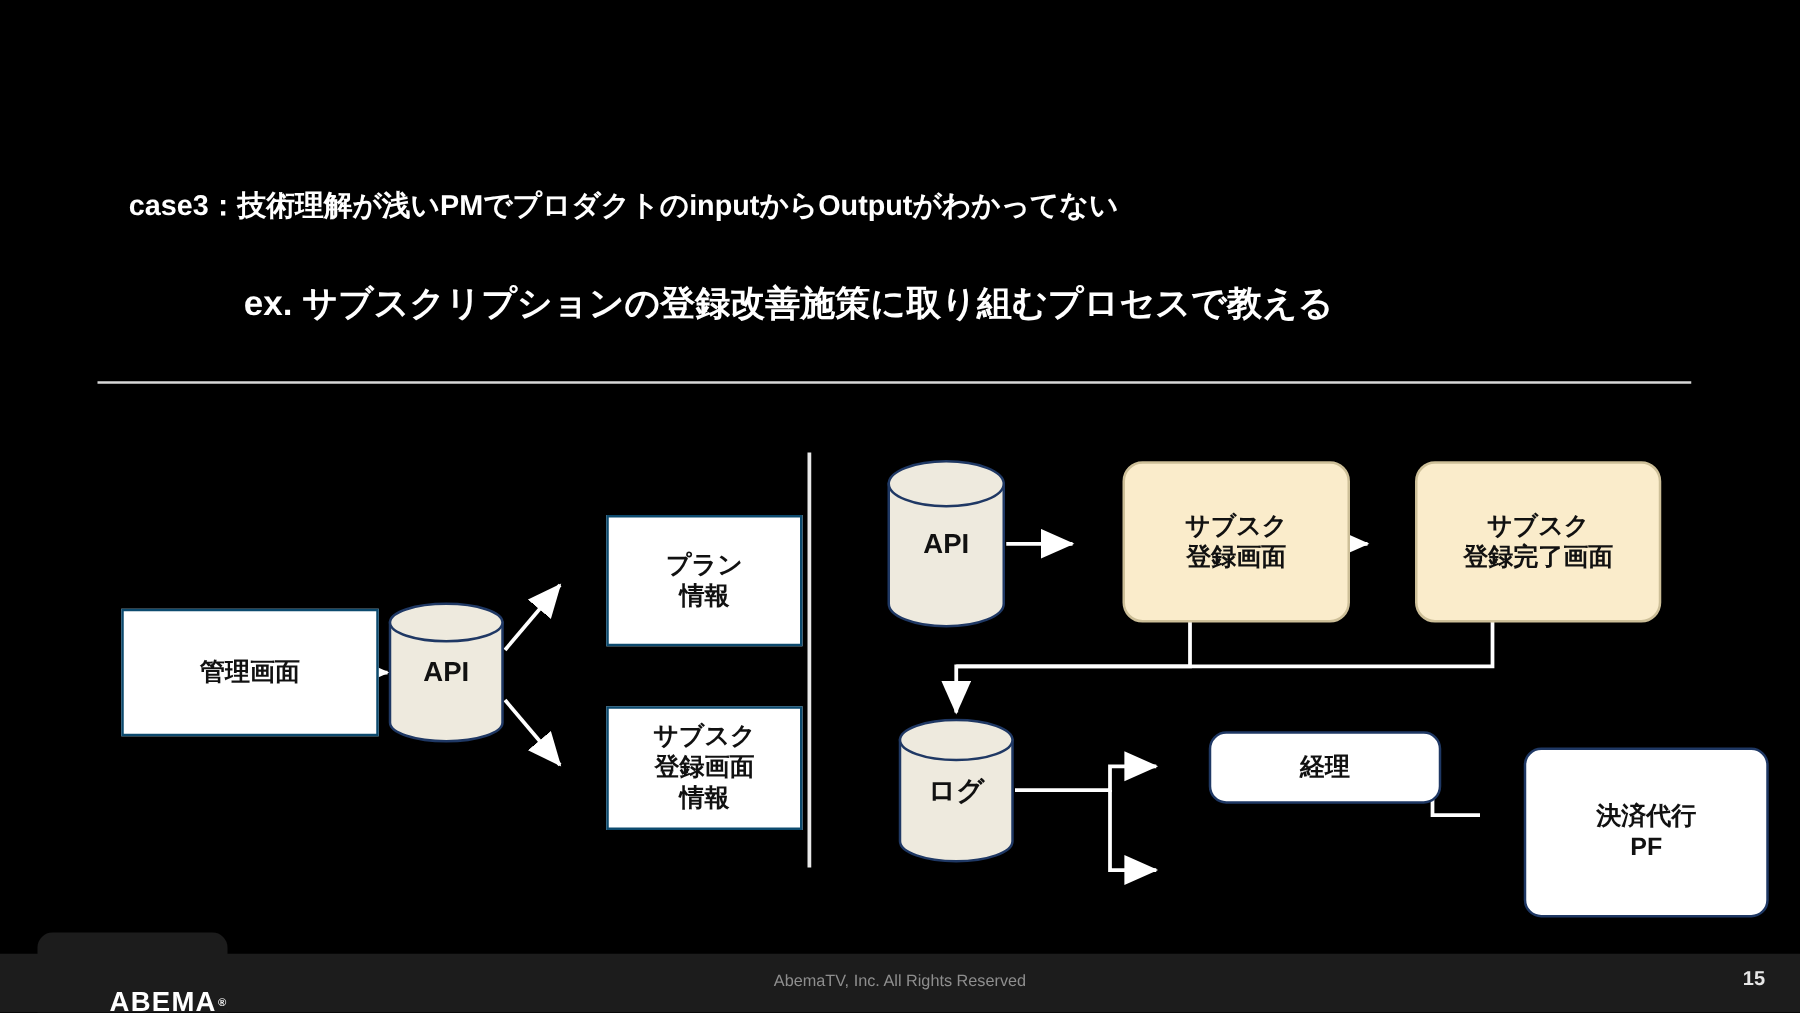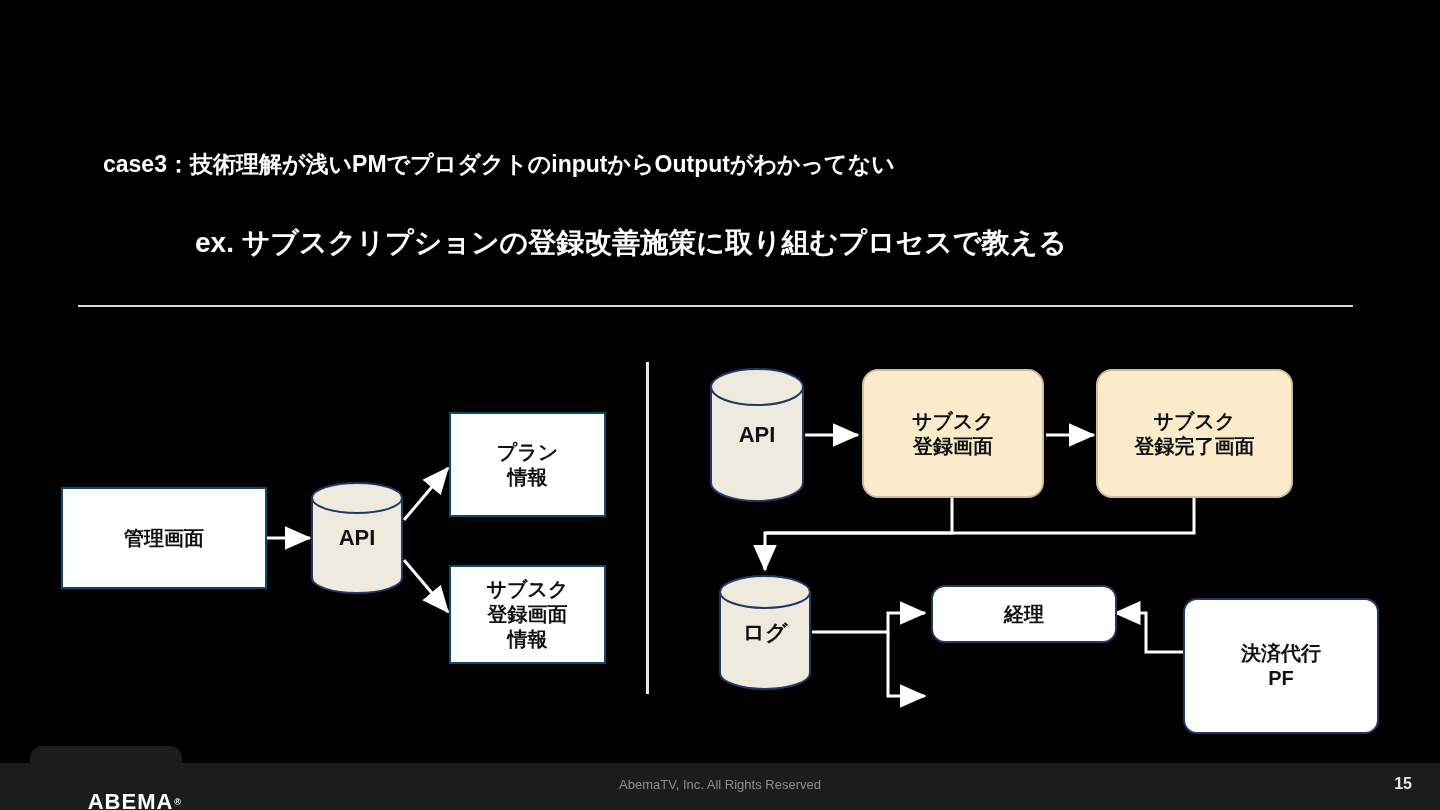--- a/index.html
+++ b/index.html
@@ -27,20 +27,21 @@
 
   
   .node {
     position: absolute;
     display: flex; align-items: center; justify-content: center;
     text-align: center;
     color: #111111;
     font-weight: bold;
     line-height: 1.25;
     white-space: pre-line;
+    margin-left: 36px;
   }
   .node.rect {
     background: #ffffff;
     border: 2px solid #0c4a6e;
     font-size: 20px;
   }
   .node.rounded-white {
     background: #ffffff;
     border: 2px solid #1f3864;
     border-radius: 14px;

